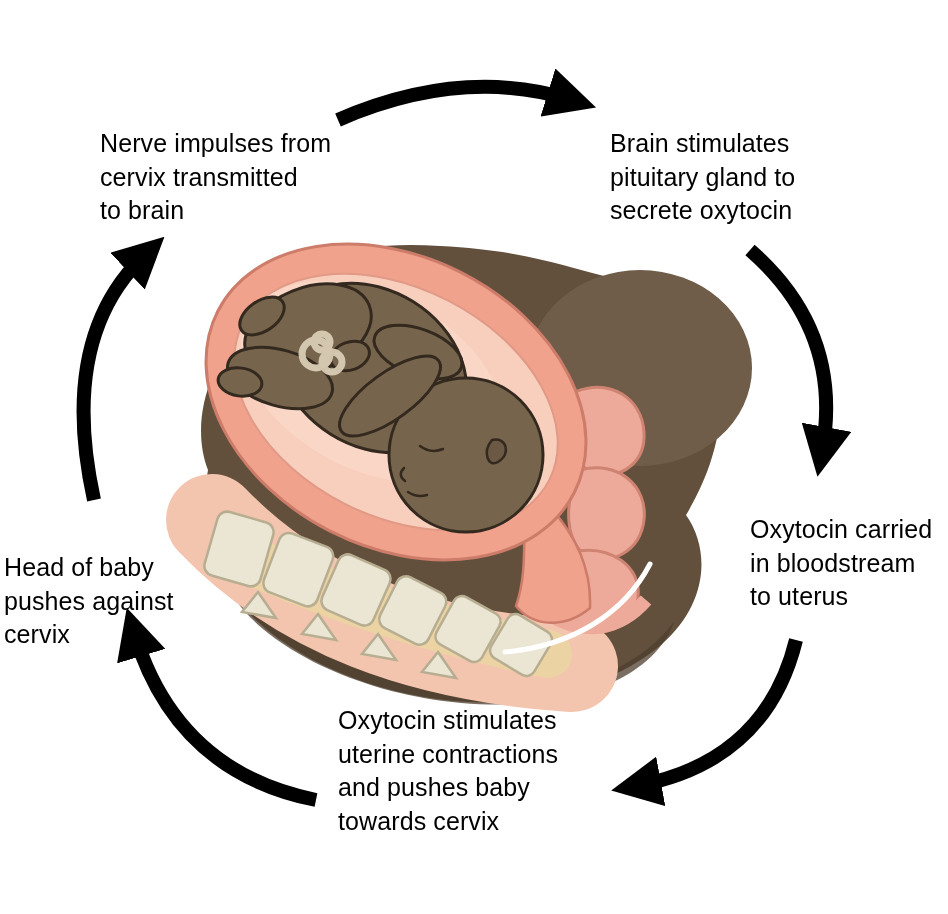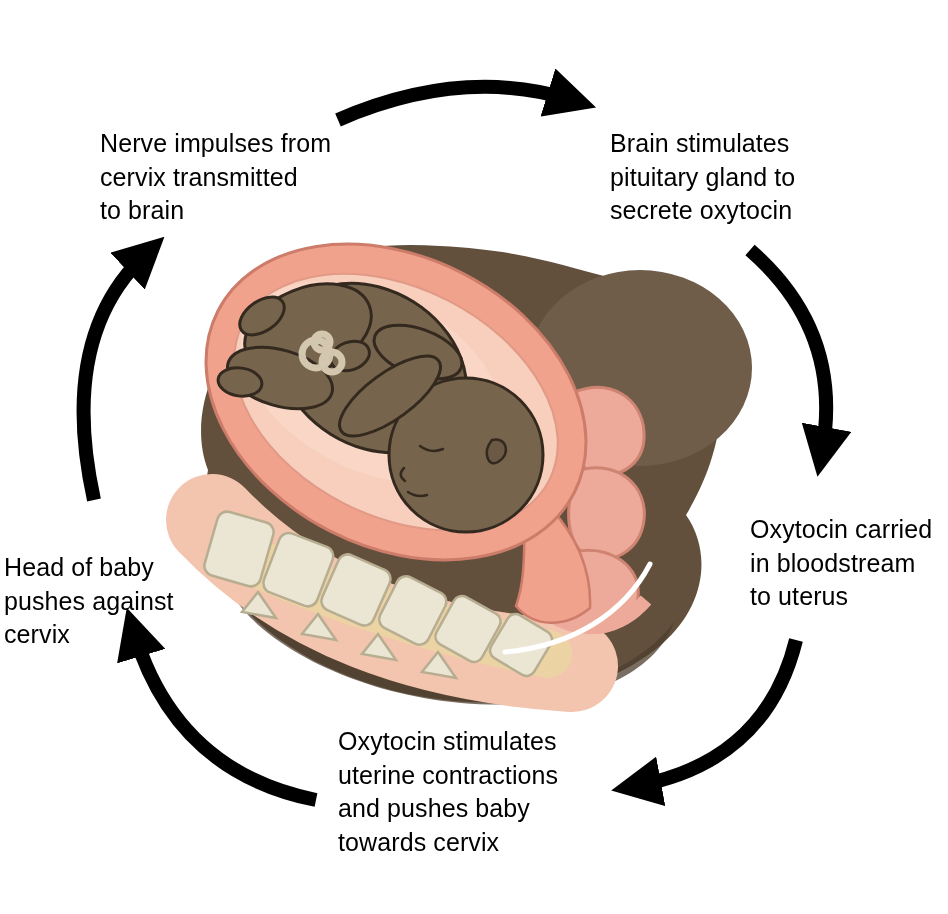--- a/index.html
+++ b/index.html
@@ -24,21 +24,21 @@
     font-size:25px;
     line-height:1.34;
     color:#000000;
     white-space:pre-line;
     letter-spacing:0.1px;
   }
   .label-nerve    { left:100px; top:127px; }
   .label-brain    { left:610px; top:127px; }
   .label-carried  { left:750px; top:513px; width:200px; }
   .label-head     { left:4px;   top:513px;margin-top:38px; }
-  .label-contract { left:338px; top:725px; }
+  .label-contract { left:338px; top:704px; }
   .arrow {
     fill:none;
     stroke:#000000;
     stroke-width:14;
   }
 </style>
 </head>
 <body>
 
 <div class="canvas">

